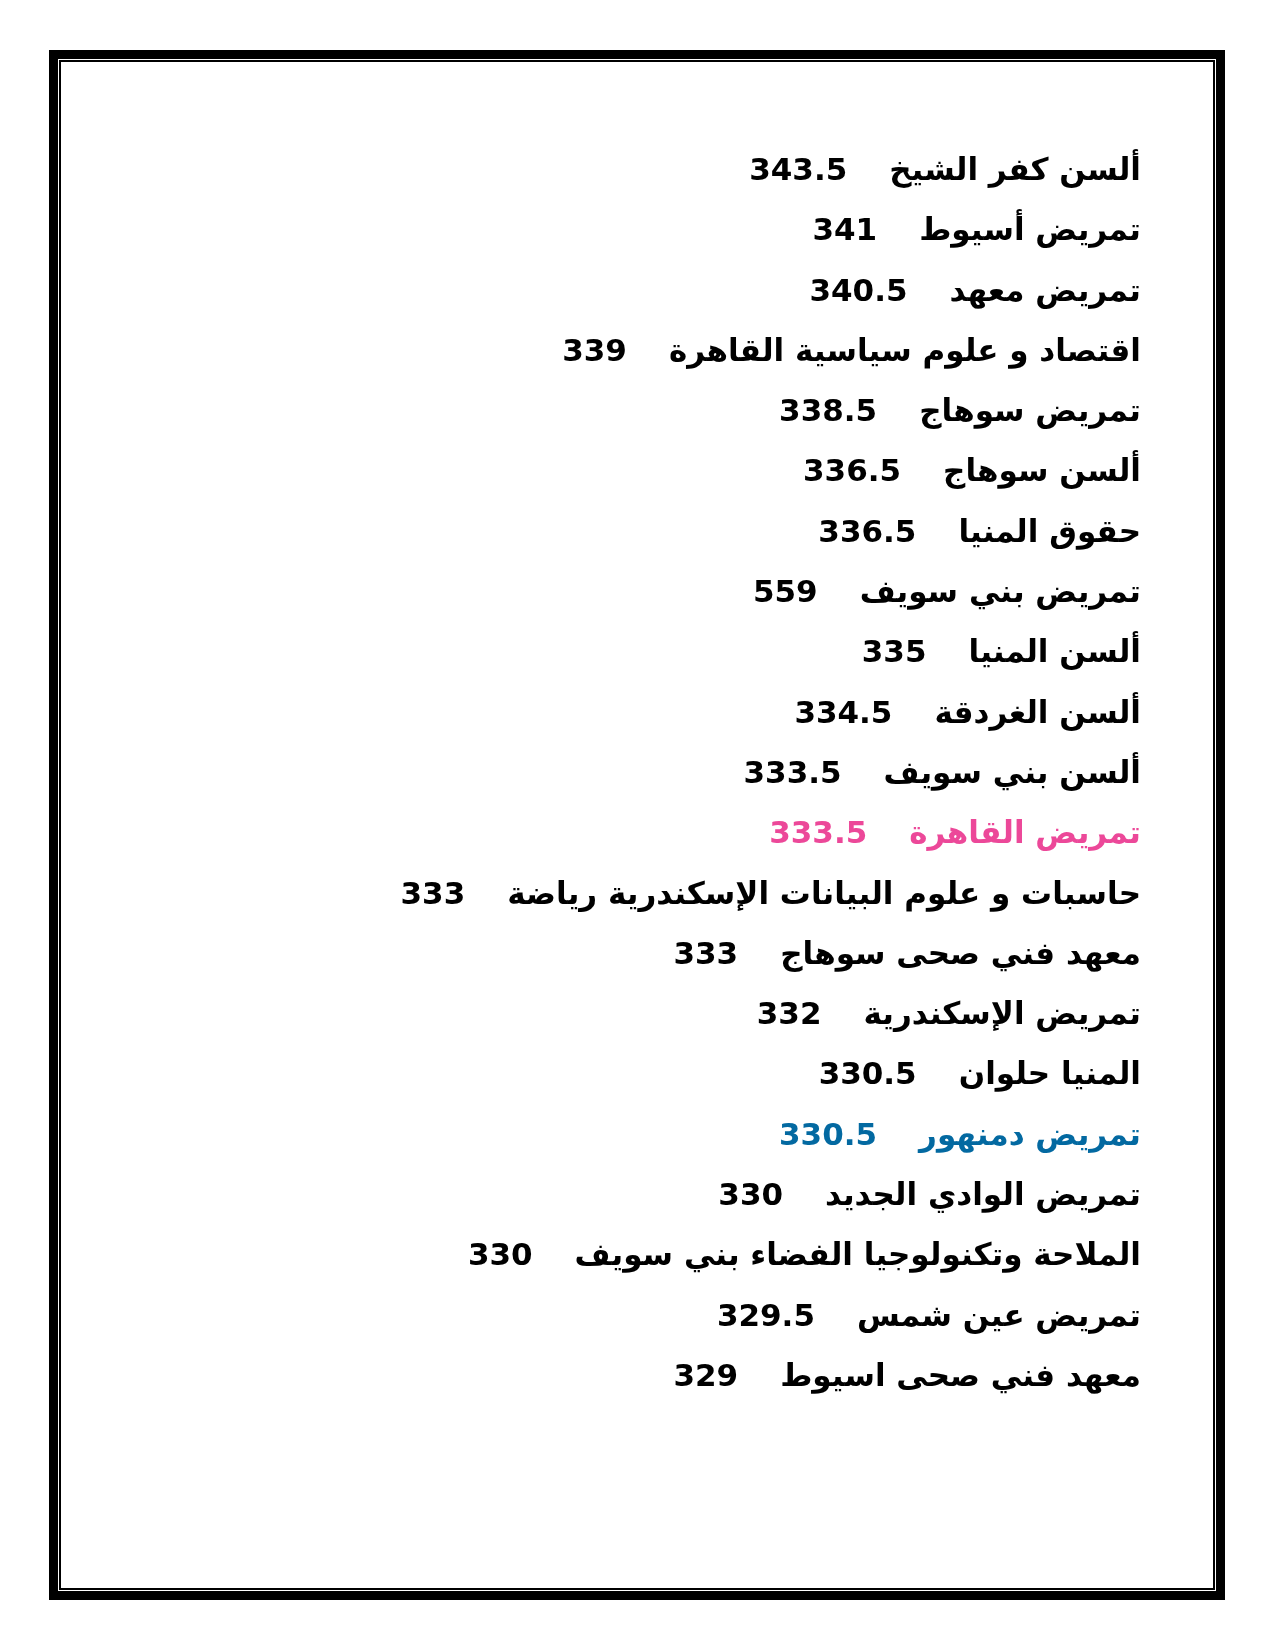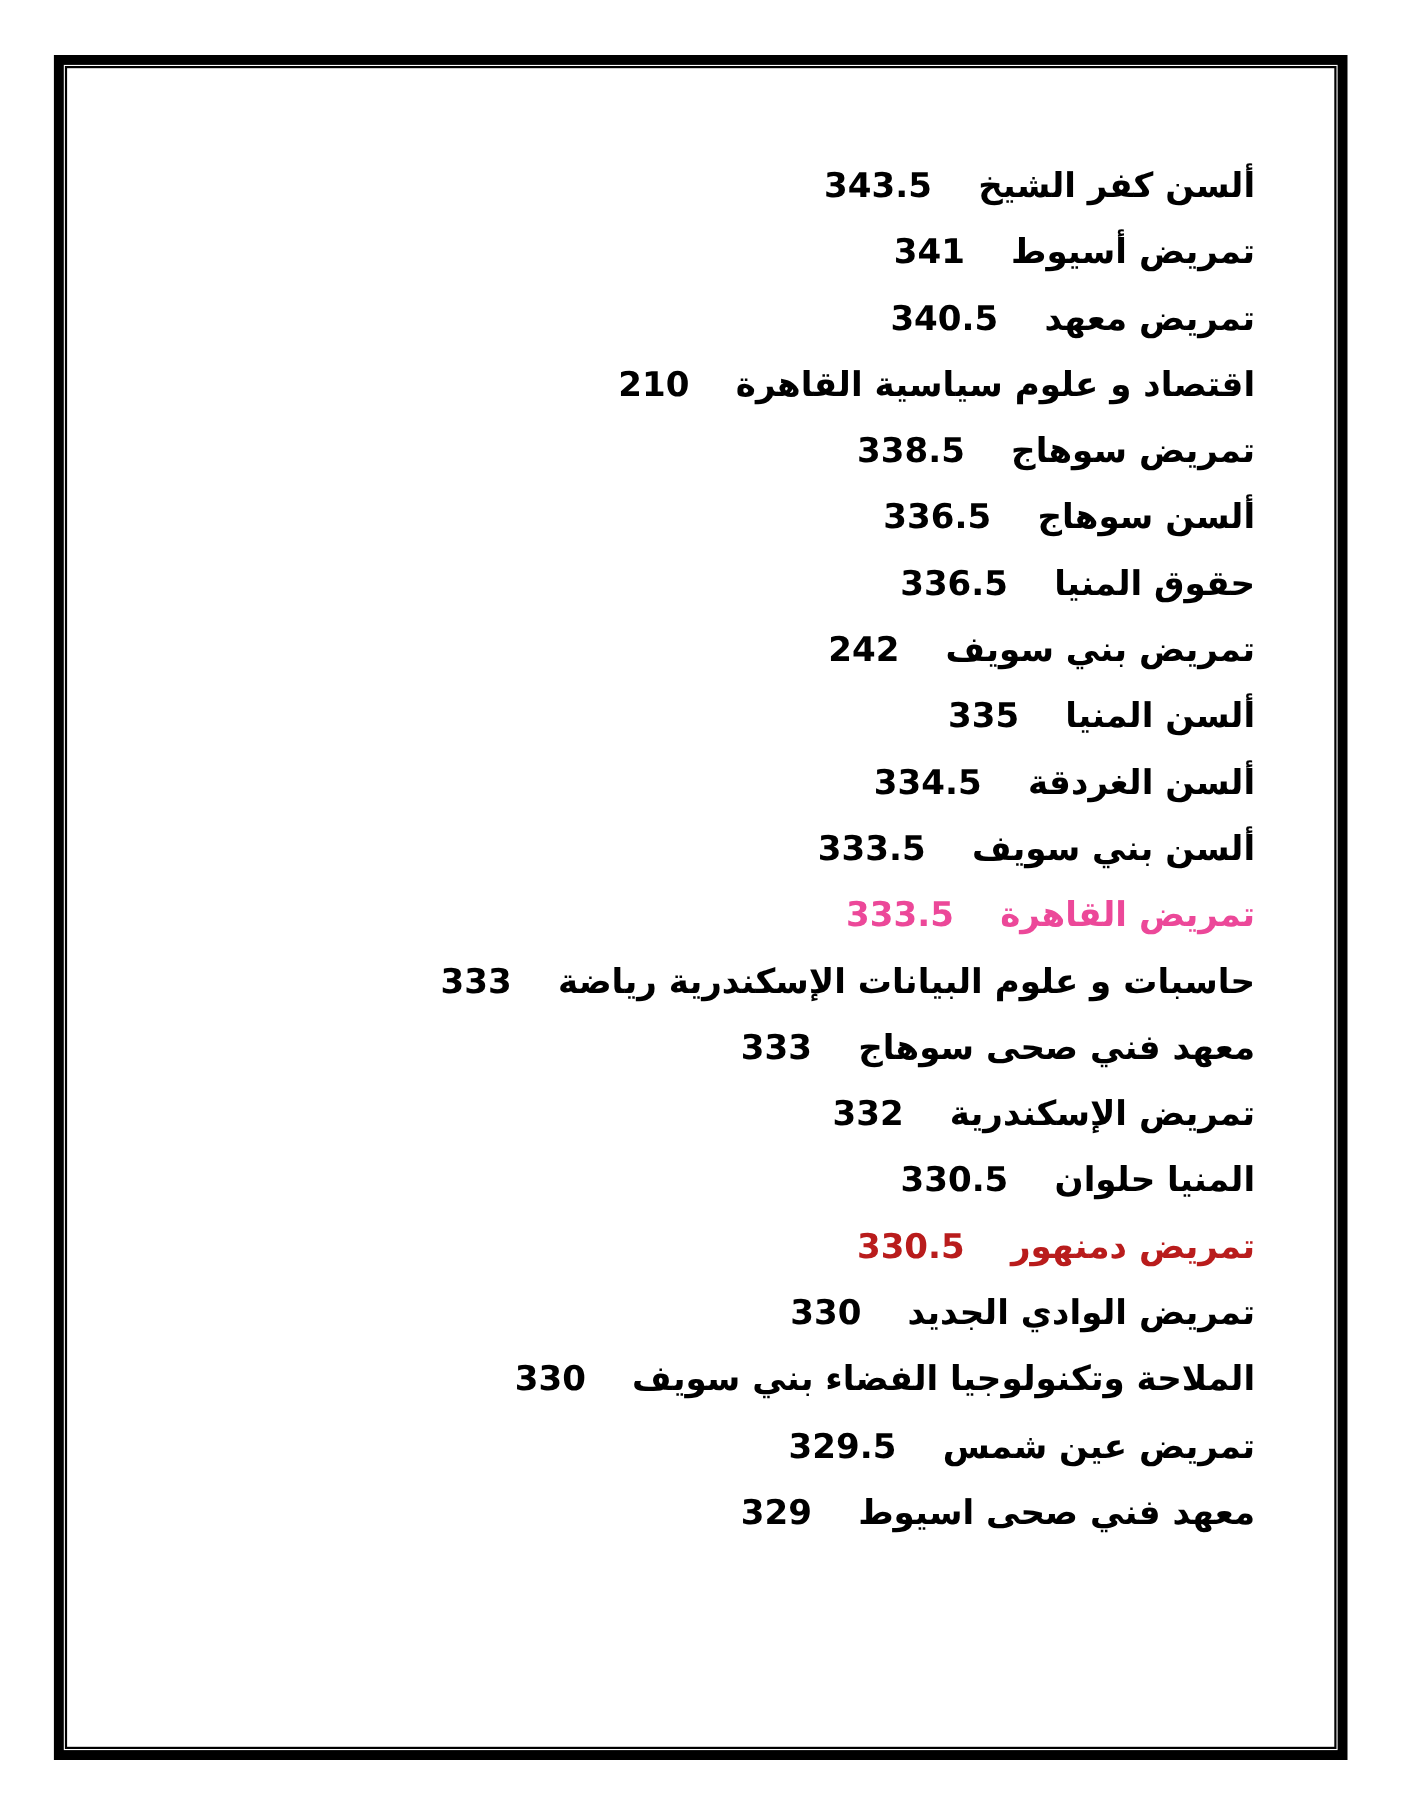--- a/index.html
+++ b/index.html
@@ -87,37 +87,37 @@
 
   <div class="score-row" style="color: rgb(0, 0, 0);">
     <span class="item-name">تمريض أسيوط</span><span class="tab-gap"></span><span class="item-score">341</span>
   </div>
 
   <div class="score-row" style="color: rgb(0, 0, 0);">
     <span class="item-name">تمريض معهد</span><span class="tab-gap"></span><span class="item-score">340.5</span>
   </div>
 
   <div class="score-row" style="color: rgb(0, 0, 0);">
-    <span class="item-name">اقتصاد و علوم سياسية القاهرة</span><span class="tab-gap"></span><span class="item-score">210</span>
+    <span class="item-name">اقتصاد و علوم سياسية القاهرة</span><span class="tab-gap"></span><span class="item-score">339</span>
   </div>
 
   <div class="score-row" style="color: rgb(0, 0, 0);">
     <span class="item-name">تمريض سوهاج</span><span class="tab-gap"></span><span class="item-score">338.5</span>
   </div>
 
   <div class="score-row" style="color: rgb(0, 0, 0);">
     <span class="item-name">ألسن سوهاج</span><span class="tab-gap"></span><span class="item-score">336.5</span>
   </div>
 
   <div class="score-row" style="color: rgb(0, 0, 0);">
     <span class="item-name">حقوق المنيا</span><span class="tab-gap"></span><span class="item-score">336.5</span>
   </div>
 
   <div class="score-row" style="color: rgb(0, 0, 0);">
-    <span class="item-name">تمريض بني سويف</span><span class="tab-gap"></span><span class="item-score">242</span>
+    <span class="item-name">تمريض بني سويف</span><span class="tab-gap"></span><span class="item-score">559</span>
   </div>
 
   <div class="score-row" style="color: rgb(0, 0, 0);">
     <span class="item-name">ألسن المنيا</span><span class="tab-gap"></span><span class="item-score">335</span>
   </div>
 
   <div class="score-row" style="color: rgb(0, 0, 0);">
     <span class="item-name">ألسن الغردقة</span><span class="tab-gap"></span><span class="item-score">334.5</span>
   </div>
 
@@ -139,21 +139,21 @@
   </div>
 
   <div class="score-row" style="color: rgb(0, 0, 0);">
     <span class="item-name">تمريض الإسكندرية</span><span class="tab-gap"></span><span class="item-score">332</span>
   </div>
 
   <div class="score-row" style="color: rgb(0, 0, 0);">
     <span class="item-name">المنيا حلوان</span><span class="tab-gap"></span><span class="item-score">330.5</span>
   </div>
 
-  <div class="score-row" style="color: #b91c1c;">
+  <div class="score-row" style="color: #0369a1;">
     <span class="item-name">تمريض دمنهور</span><span class="tab-gap"></span><span class="item-score">330.5</span>
   </div>
 
   <div class="score-row" style="color: rgb(0, 0, 0); text-align: right;">
     <span class="item-name">تمريض الوادي الجديد</span><span class="tab-gap"></span><span class="item-score">330</span>
   </div>
 
   <div class="score-row" style="color: rgb(0, 0, 0);">
     <span class="item-name">الملاحة وتكنولوجيا الفضاء بني سويف</span><span class="tab-gap"></span><span class="item-score">330</span>
   </div>

